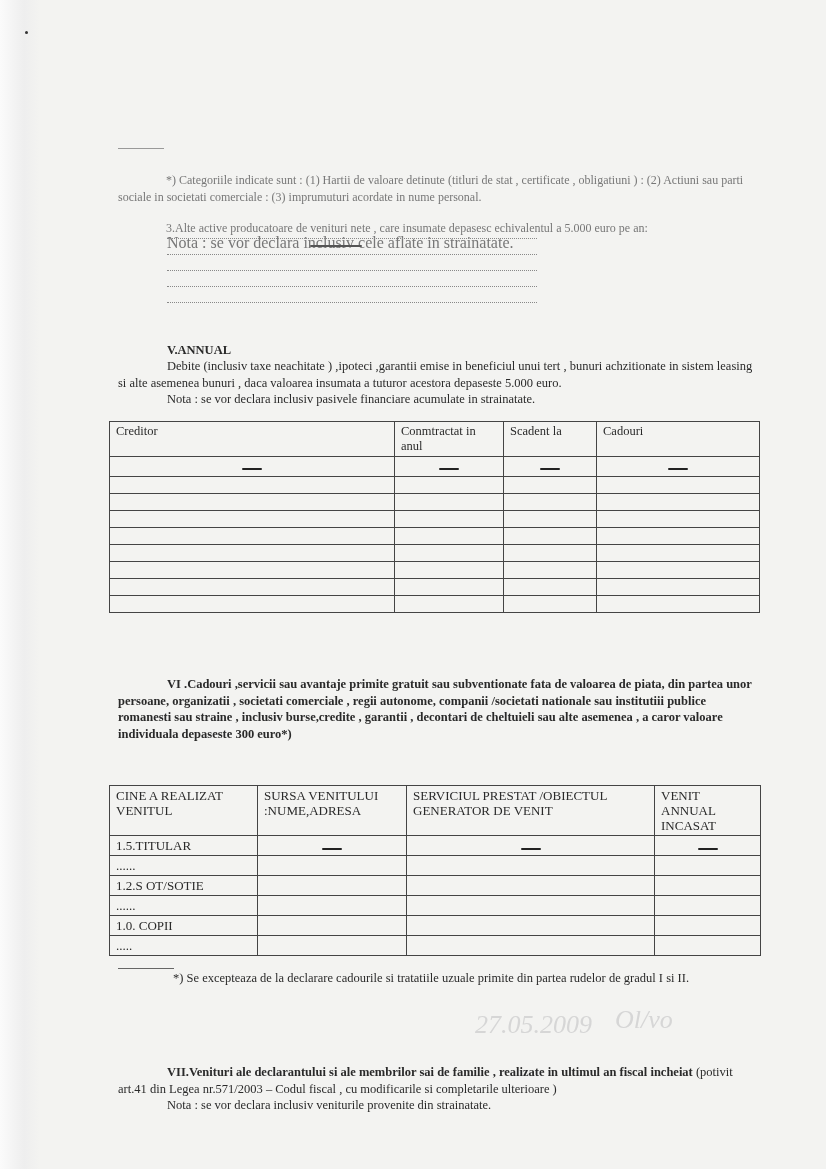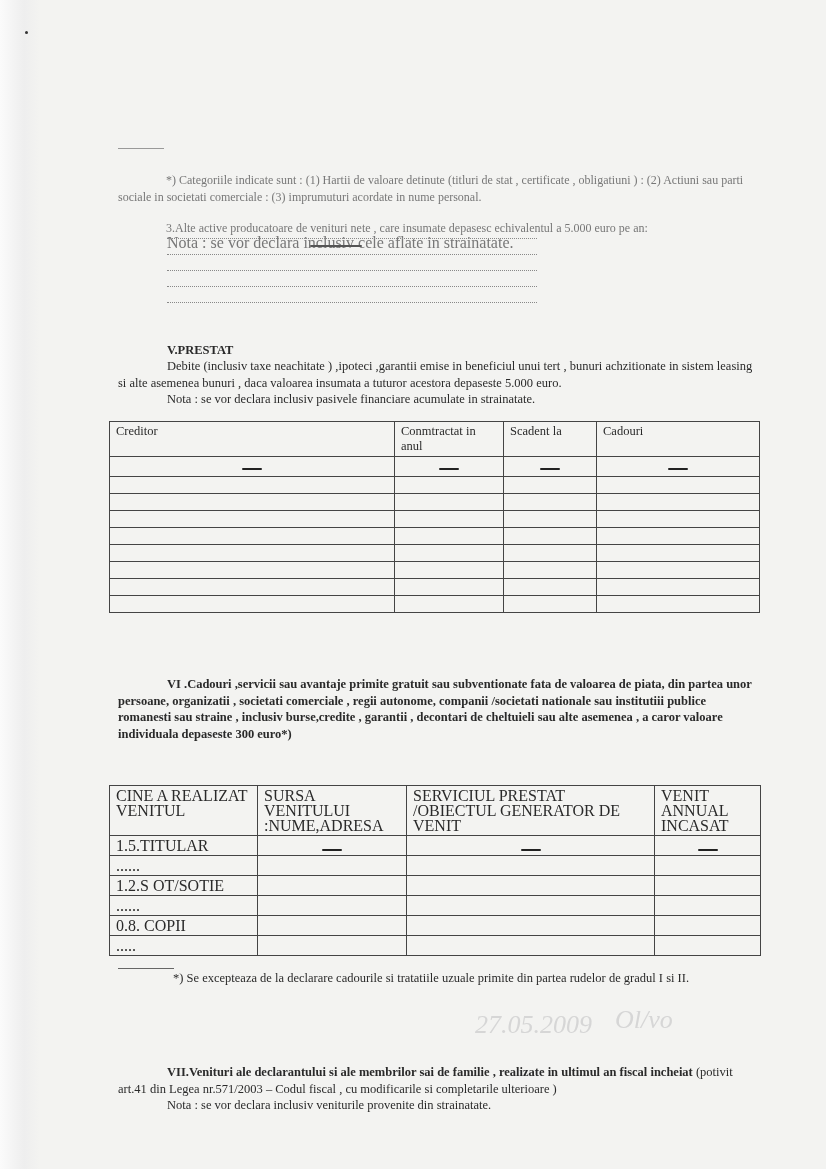--- a/index.html
+++ b/index.html
@@ -43,21 +43,21 @@
 
 <div class="abs txt faint" style="left:166px; top:196px; width:590px; font-size:12px;">3.Alte active producatoare de venituri nete , care insumate depasesc echivalentul a 5.000 euro pe an:</div>
 <div class="abs txt faint" style="left:167px; top:211px; width:590px; font-size:16px;">Nota : se vor declara inclusiv cele aflate in strainatate.</div>
 <div class="dots" style="top:238px;"></div>
 <div class="abs" style="left:310px; top:245px; width:52px; height:2px; background:#555; border-radius:1px;"></div>
 <div class="dots" style="top:254px;"></div>
 <div class="dots" style="top:270px;"></div>
 <div class="dots" style="top:286px;"></div>
 <div class="dots" style="top:302px;"></div>
 
-<div class="abs txt bold" style="left:167px; top:342px;">V.PRESTAT</div>
+<div class="abs txt bold" style="left:167px; top:342px;">V.ANNUAL</div>
 <div class="abs txt" style="left:118px; top:358px; width:640px; text-indent:49px;">Debite (inclusiv taxe neachitate ) ,ipoteci ,garantii emise in beneficiul unui tert , bunuri achzitionate in sistem leasing si alte asemenea bunuri , daca valoarea insumata a tuturor acestora depaseste 5.000 euro.</div>
 <div class="abs txt" style="left:167px; top:391px; width:590px;">Nota : se vor declara inclusiv pasivele financiare acumulate in strainatate.</div>
 
 <table class="grid" style="left:109px; top:421px; width:651px;padding-left:8px;">
   <tbody>
       <tr style="height:34px;">
     <td style="width:272px;">Creditor</td>
     <td style="width:96px;">Conmtractat in anul</td>
     <td style="width:80px;">Scadent la</td>
     <td>Cadouri</td>
@@ -114,21 +114,21 @@
         <td></td>
         <td></td>
         <td></td>
         <td></td>
       </tr>
 </tbody>
   </table>
 
 <div class="abs txt bold" style="left:118px; top:676px; width:640px; text-indent:49px; line-height:16.5px;">VI .Cadouri ,servicii sau avantaje primite gratuit sau subventionate fata de valoarea de piata, din partea unor persoane, organizatii , societati comerciale , regii autonome, companii /societati nationale sau institutiii publice romanesti sau straine , inclusiv burse,credite , garantii , decontari de cheltuieli sau alte asemenea , a caror valoare individuala depaseste 300 euro*)</div>
 
-<table class="grid" style="left:109px; top:785px; width:652px; font-size:16px;">
+<table class="grid" style="left:109px; top:785px; width:652px; font-size:13px;">
   <tbody>
       <tr style="height:48px;">
     <td style="width:135px;">CINE A REALIZAT VENITUL</td>
     <td style="width:136px;">SURSA VENITULUI :NUME,ADRESA</td>
     <td style="width:235px;">SERVICIUL PRESTAT /OBIECTUL GENERATOR DE VENIT</td>
     <td>VENIT ANNUAL INCASAT</td>
   </tr>
   <tr style="height:16px;">
     <td>1.5.TITULAR</td>
     <td class="c"><span class="dash"></span></td>
@@ -147,21 +147,21 @@
         <td></td>
         <td></td>
   </tr>
   <tr style="height:16px;">
     <td>......</td>
         <td></td>
         <td></td>
         <td></td>
   </tr>
   <tr style="height:16px;">
-    <td>0.8. COPII</td>
+    <td>1.0. COPII</td>
         <td></td>
         <td></td>
         <td></td>
   </tr>
   <tr style="height:16px;">
     <td>.....</td>
         <td></td>
         <td></td>
         <td></td>
   </tr>

